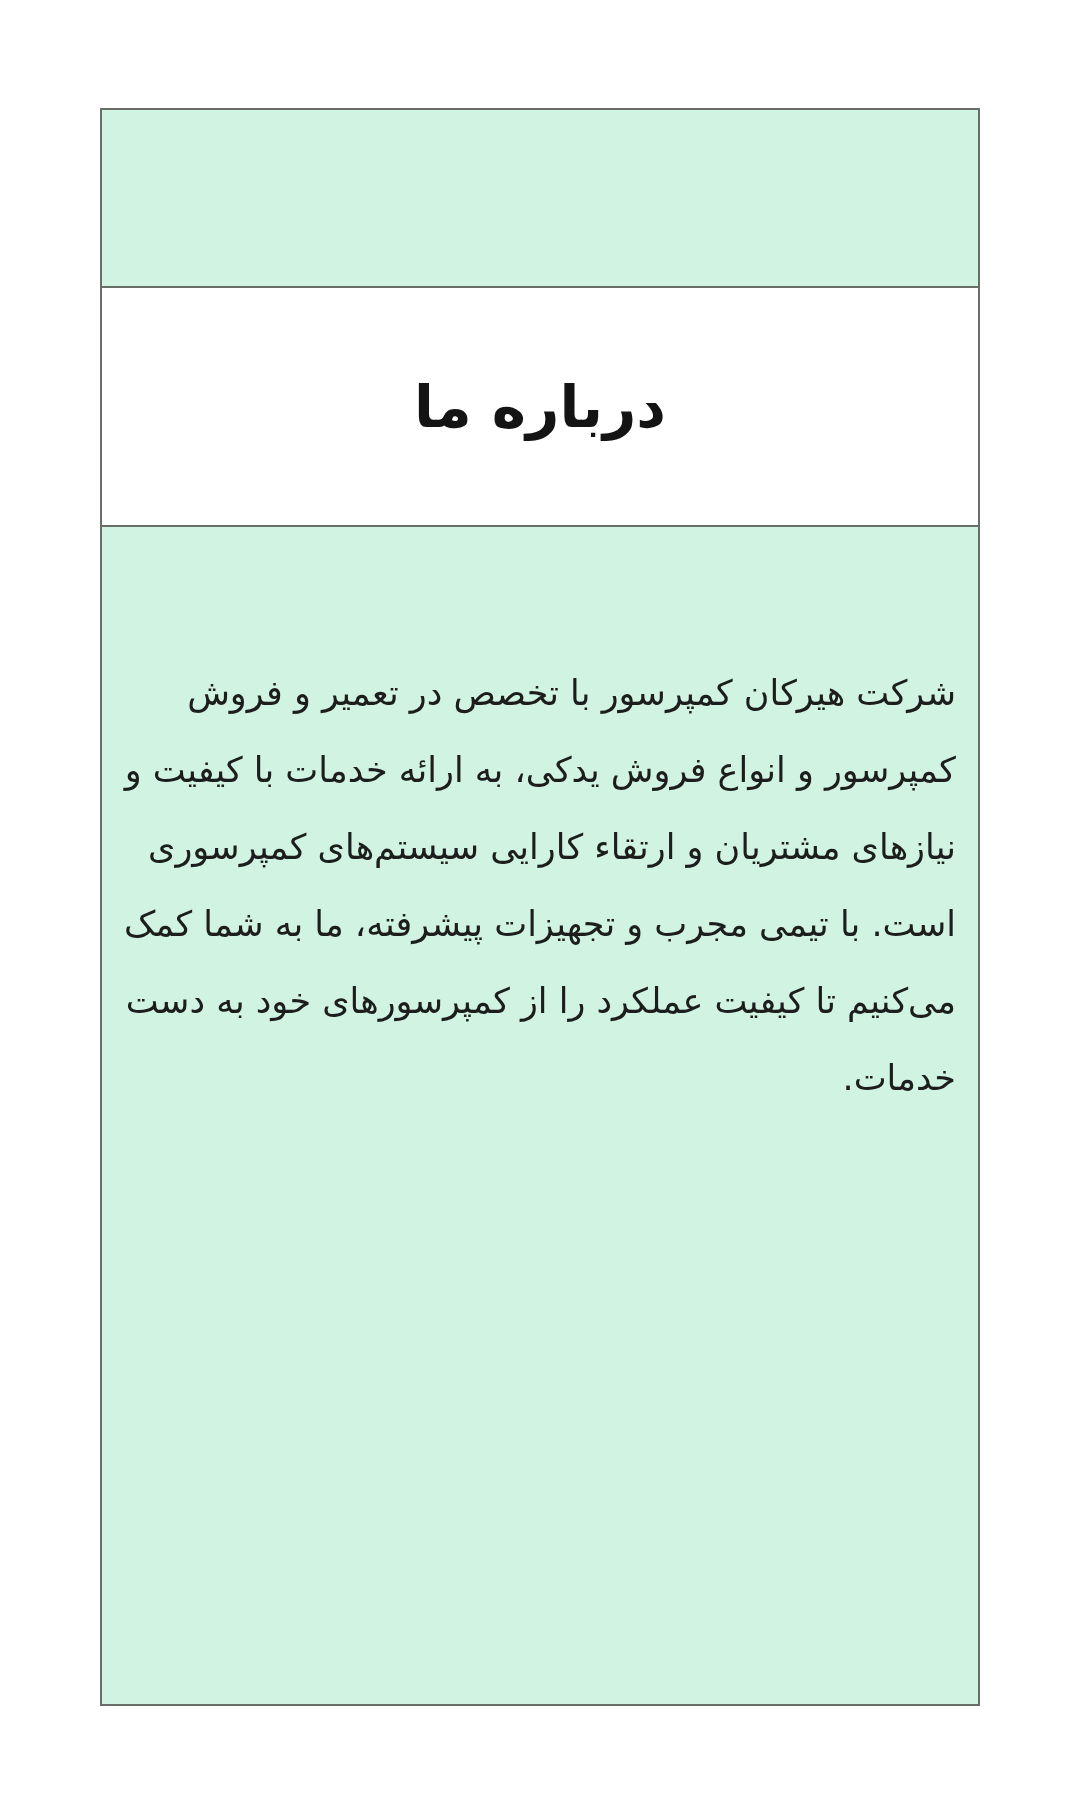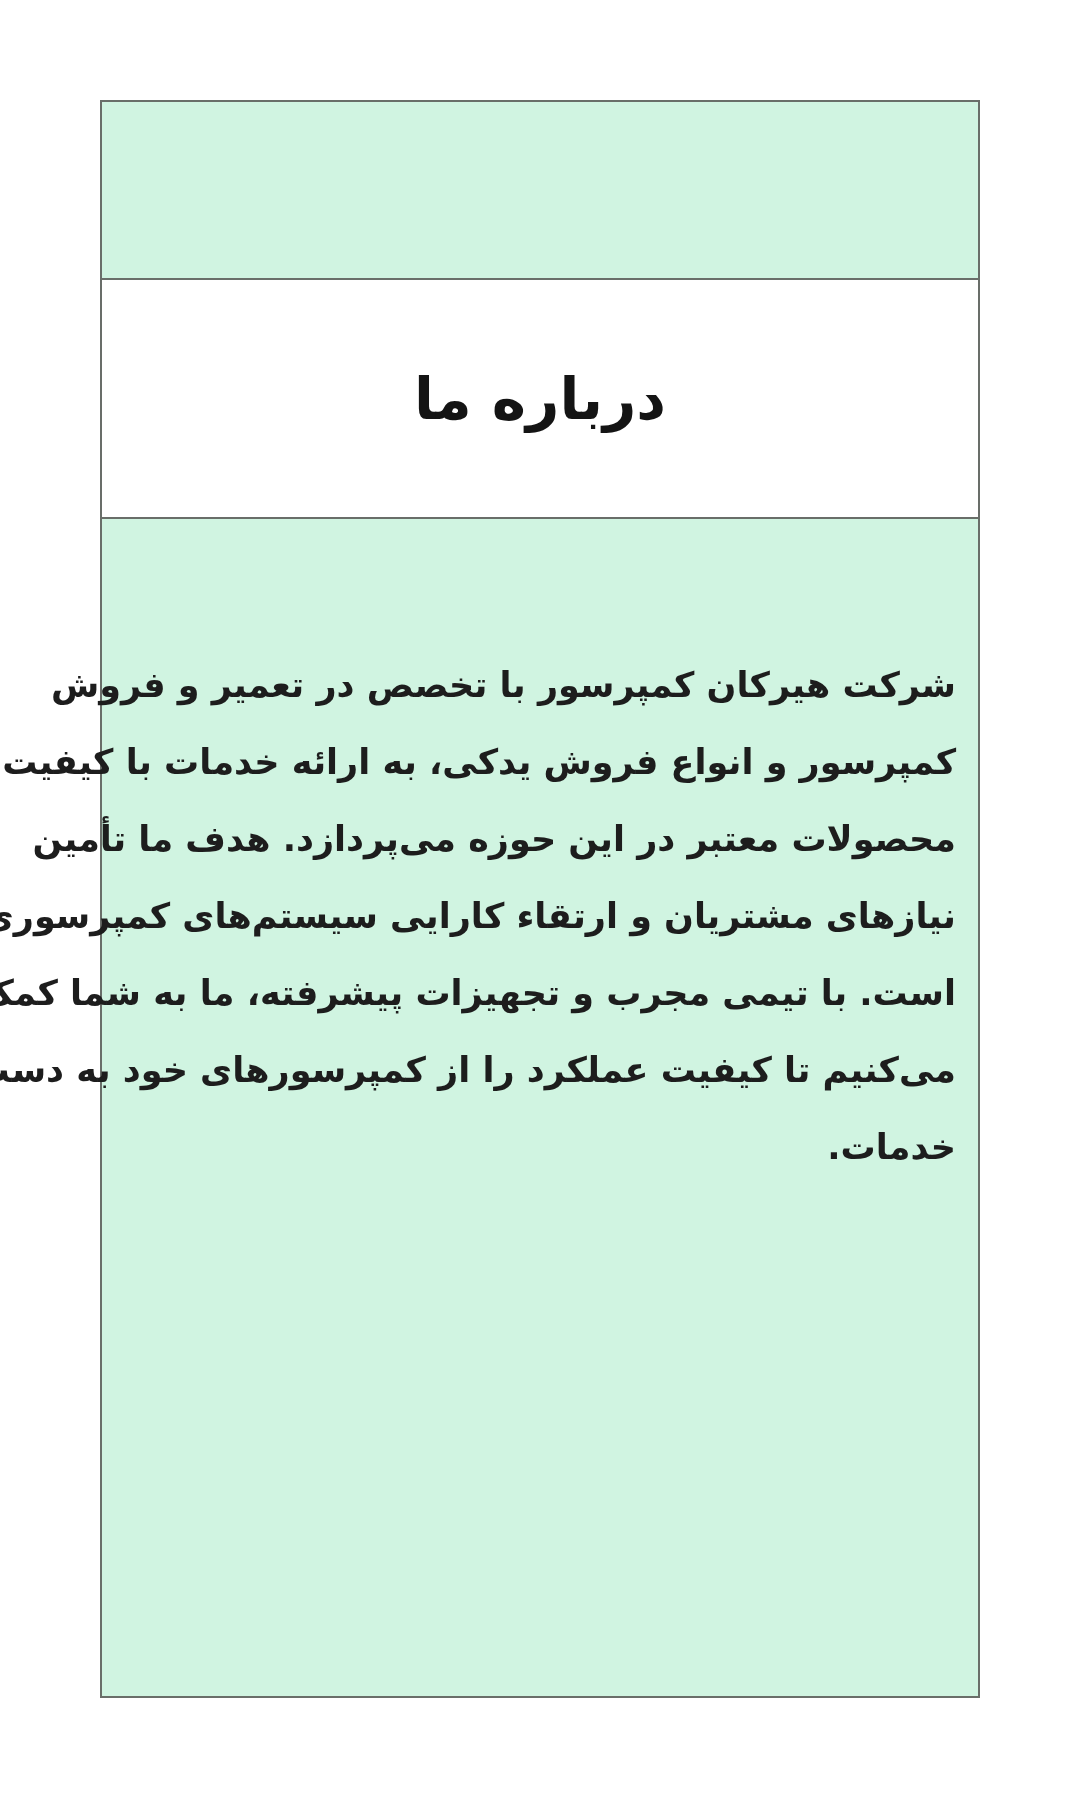--- a/index.html
+++ b/index.html
@@ -10,21 +10,21 @@
     width: 1080px;
     height: 1800px;
     background: #ffffff;
     position: relative;
     font-family: "DejaVu Sans", sans-serif;
     overflow: hidden;
   }
   .column {
     position: absolute;
     left: 100px;
-    top: 100px;
+    top: 108px;
     width: 880px;
   }
   .band {
     box-sizing: border-box;
     width: 880px;
   }
   .band-header {
     height: 180px;
     background: #d0f4e1;
     border: 2px solid #696e69;
@@ -46,21 +46,20 @@
     color: #141414;
     letter-spacing: 0;
   }
   .band-content {
     height: 1179px;
     background: #d0f4e1;
     border-left: 2px solid #696e69;
     border-right: 2px solid #696e69;
     border-bottom: 2px solid #696e69;
     padding: 128px 22px 0 22px;
-    font-weight: bold;
   }
   .paragraph {
     direction: rtl;
     text-align: right;
     color: #1d1d1d;
     font-size: 35px;
   }
   .paragraph .line {
     line-height: 77px;
     white-space: nowrap;
@@ -74,21 +73,20 @@
   <div class="band band-header"></div>
 
   <div class="band band-title">
     <h1 class="page-title">درباره ما</h1>
   </div>
 
   <div class="band band-content">
     <div class="paragraph">
       <div class="line">شرکت هیرکان کمپرسور با تخصص در تعمیر و فروش</div>
       <div class="line">کمپرسور و انواع فروش یدکی، به ارائه خدمات با کیفیت و</div>
-      <div class="line">محصولات معتبر در این حوزه می‌پردازد. هدف ما تأمین</div>
       <div class="line">نیازهای مشتریان و ارتقاء کارایی سیستم‌های کمپرسوری</div>
       <div class="line">است. با تیمی مجرب و تجهیزات پیشرفته، ما به شما کمک</div>
       <div class="line">می‌کنیم تا کیفیت عملکرد را از کمپرسورهای خود به دست</div>
       <div class="line">خدمات.</div>
     </div>
   </div>
 
 </div>
 
 </body></html>

